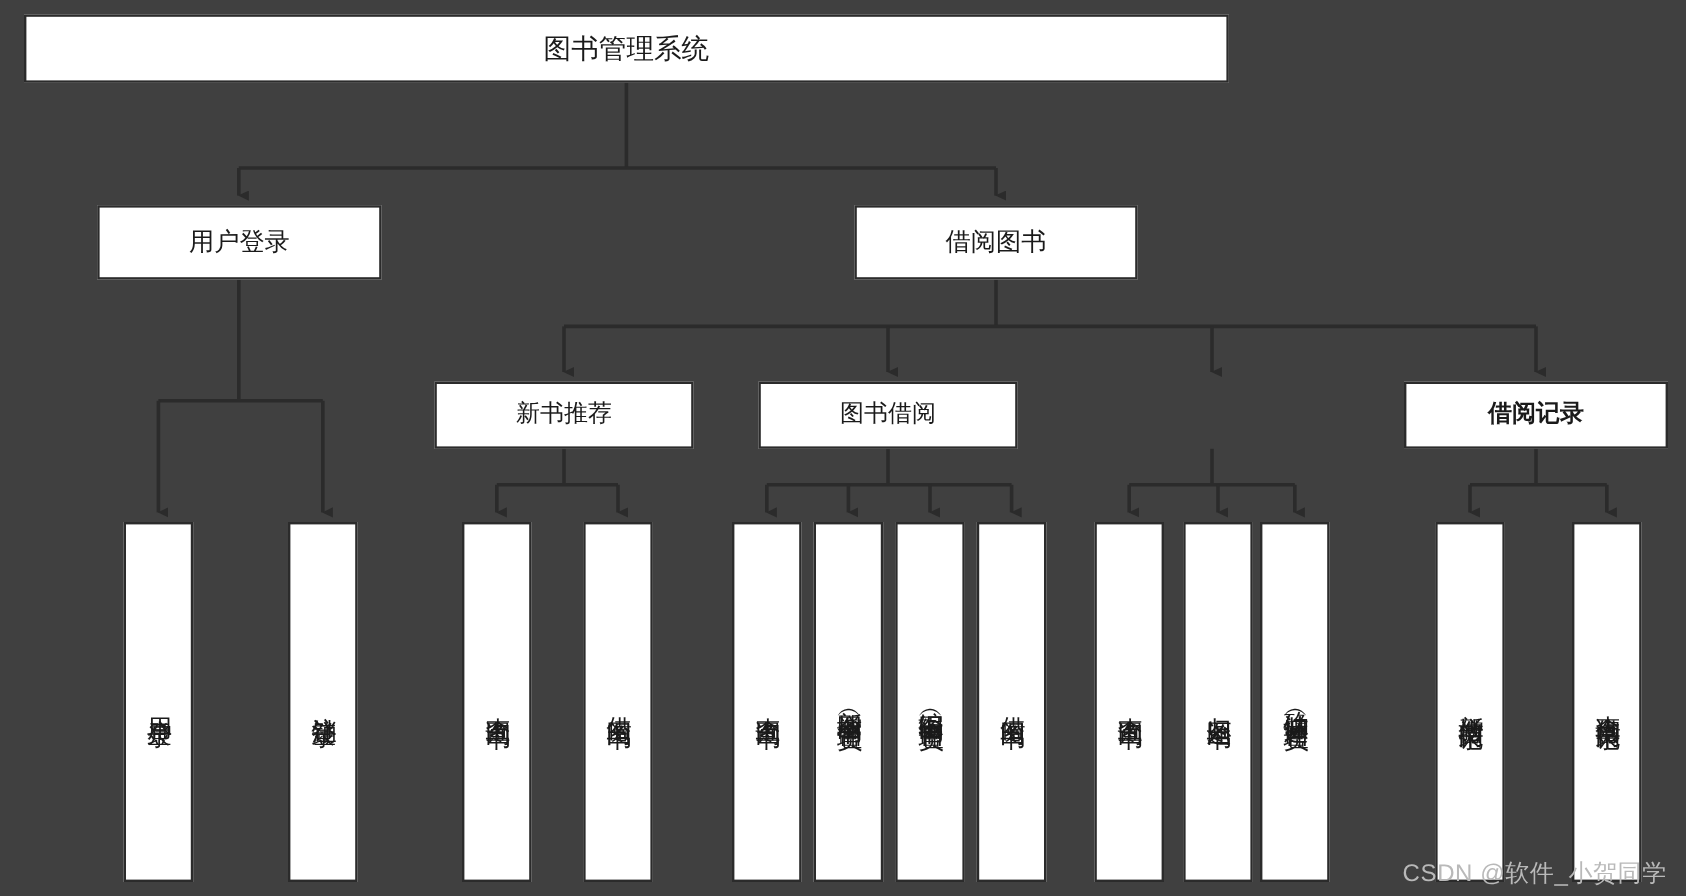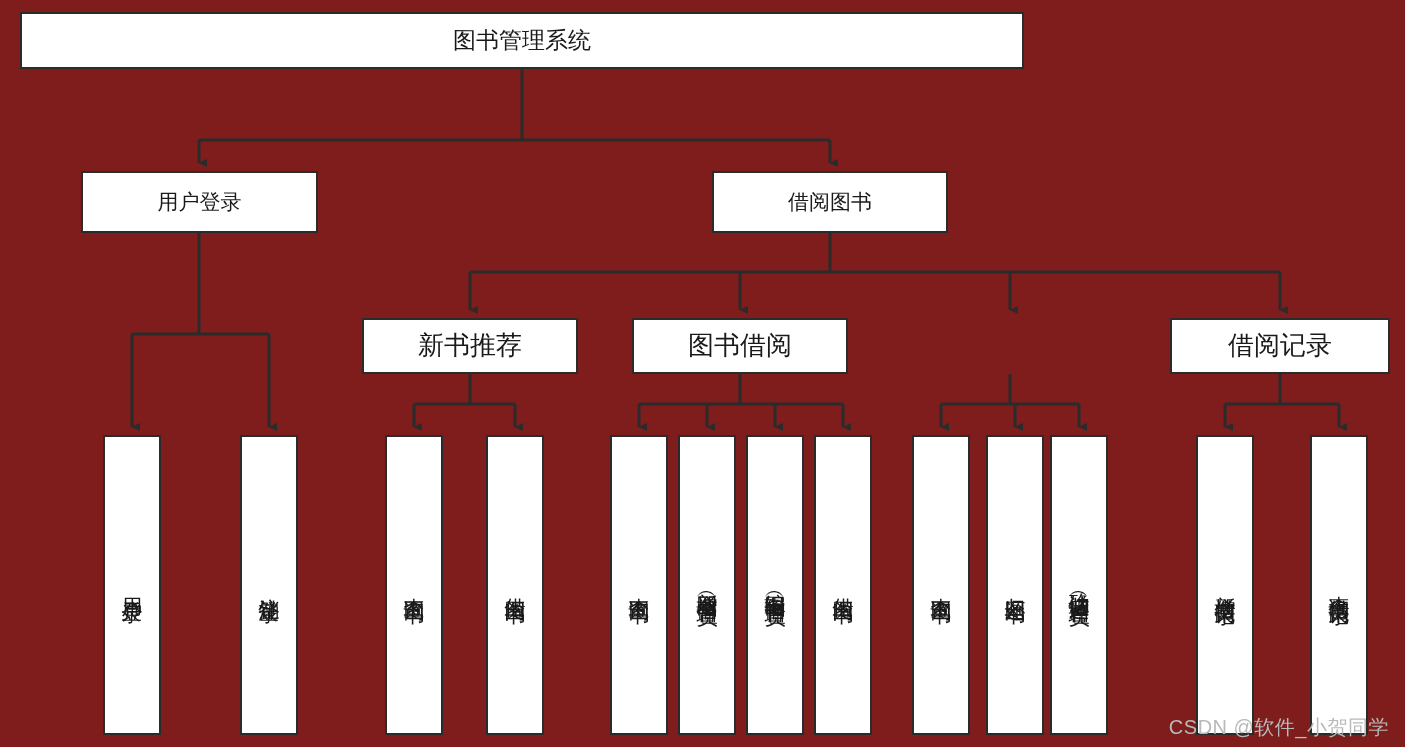--- a/index.html
+++ b/index.html
@@ -7,21 +7,21 @@
     padding: 0;
     background: #ffffff;
   }
   body {
     font-family: "Liberation Sans", "DejaVu Sans", sans-serif;
   }
   #diagram-root {
     position: relative;
     width: 1405px;
     height: 747px;
-    background: #7f1d1d;
+    background: #404040;
     overflow: hidden;
   }
   #wires {
     position: absolute;
     left: 0;
     top: 0;
     width: 1405px;
     height: 747px;
     pointer-events: none;
   }
@@ -37,21 +37,21 @@
     z-index: 2;
   }
   .node-label {
     display: block;
     text-align: center;
     line-height: 1.28;
     white-space: pre-line;
   }
   .lvl0 .node-label { font-size: 23px; }
   .lvl1 .node-label { font-size: 21px; }
-  .lvl2 .node-label { font-size: 26px; }
+  .lvl2 .node-label { font-size: 20px; }
   .leaf {
     align-items: center;
     justify-content: center;
     padding: 6px 0;
   }
   .leaf .node-label {
     writing-mode: vertical-rl;
     text-orientation: upright;
     font-size: 21px;
     letter-spacing: 2px;
@@ -135,21 +135,21 @@
   <div class="node lvl1" id="node-l1-1" style="left: 712px; top: 171px; width: 236px; height: 62px;">
     <span class="node-label">借阅图书</span>
   </div>
 
   <div class="node lvl2" id="node-l2-0" style="left: 362px; top: 318px; width: 216px; height: 56px;">
     <span class="node-label">新书推荐</span>
   </div>
   <div class="node lvl2" id="node-l2-1" style="left: 632px; top: 318px; width: 216px; height: 56px; justify-content: center;">
     <span class="node-label">图书借阅</span>
   </div>
-  <div class="node lvl2" id="node-l2-3" style="left: 1170px; top: 318px; width: 220px; height: 56px;">
+  <div class="node lvl2" id="node-l2-3" style="left: 1170px; top: 318px; width: 220px; height: 56px; font-weight: bold;">
     <span class="node-label">借阅记录</span>
   </div>
 
   <div class="node leaf" id="leaf-0" style="left: 103px; top: 435px; width: 58px; height: 300px;">
     <span class="node-label">用户登录</span>
   </div>
   <div class="node leaf" id="leaf-1" style="left: 240px; top: 435px; width: 58px; height: 300px;">
     <span class="node-label">注销登录</span>
   </div>
   <div class="node leaf" id="leaf-2" style="left: 385px; top: 435px; width: 58px; height: 300px;">

